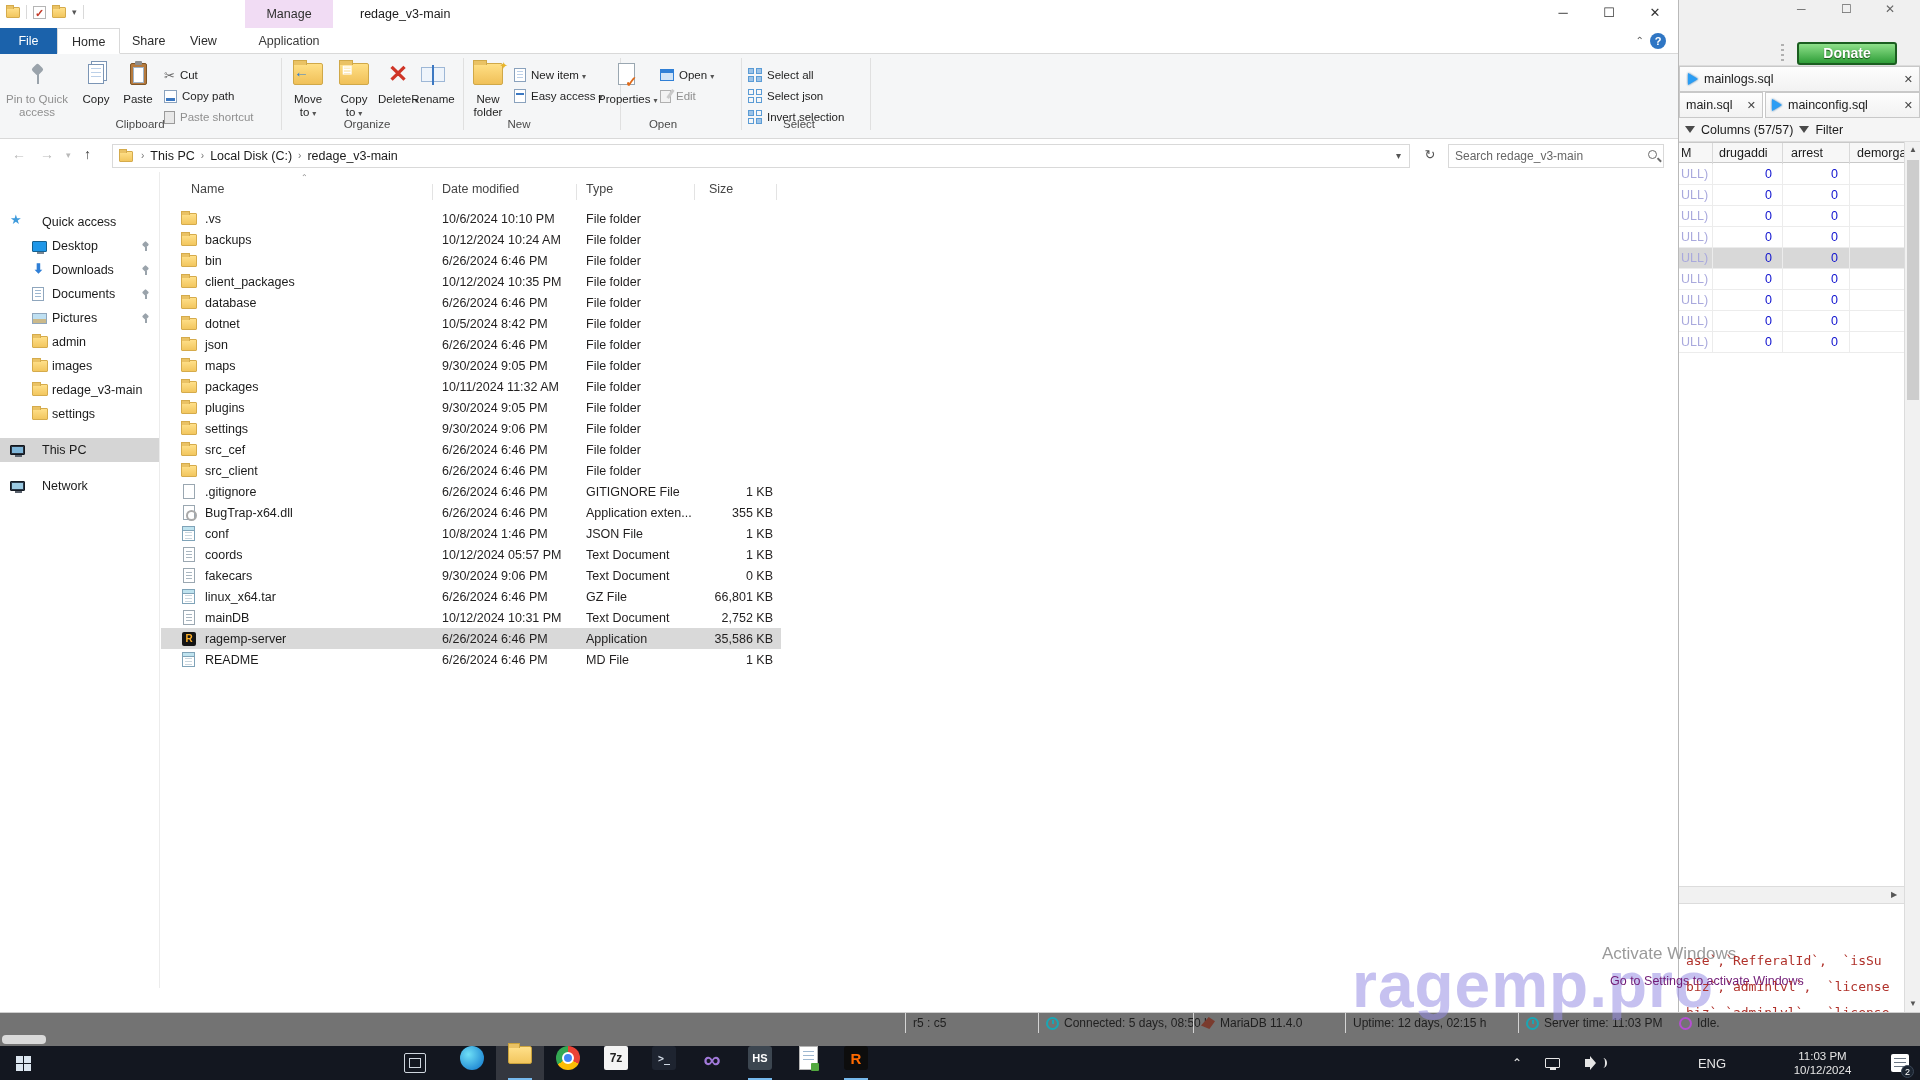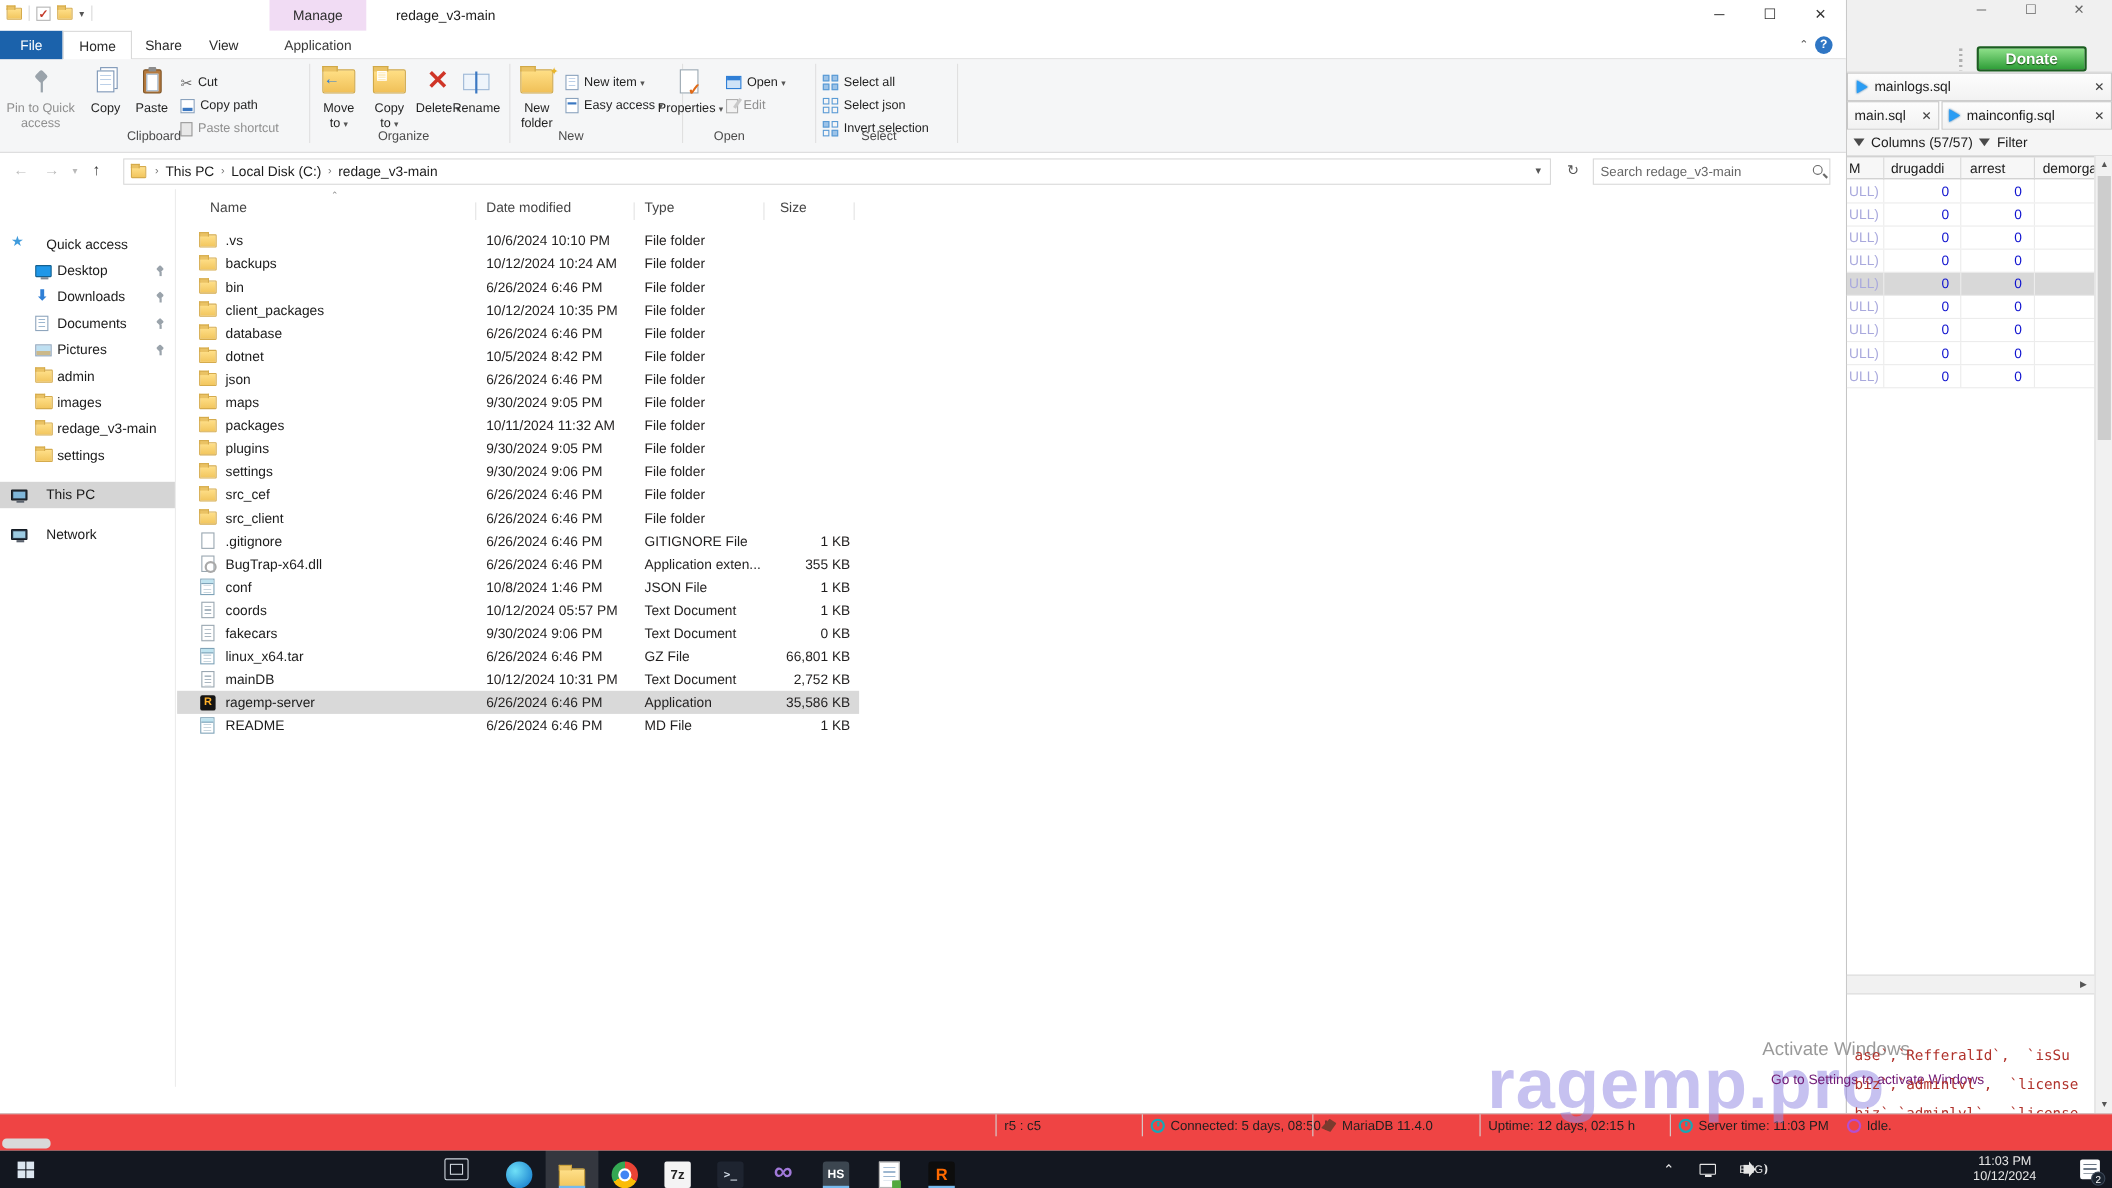--- a/index.html
+++ b/index.html
@@ -174,21 +174,21 @@
   .dnum{position:absolute;top:3px;text-align:right;color:#0f12cf}
   .dnum.c1{left:33px;width:60px}
   .dnum.c2{left:103px;width:56px}
   
   #vscroll{position:absolute;right:0;top:142px;width:16px;height:870px;background:#f1f1f1;border-left:1px solid #dcdcdc}
   .scr-arrow{position:absolute;left:0;width:16px;height:16px;color:#555;font-size:8px;text-align:center;line-height:16px}
   #vthumb{position:absolute;left:2px;top:18px;width:12px;height:240px;background:#cdcdcd}
   #hscroll{position:absolute;left:0;top:886px;width:225px;height:18px;background:#f1f1f1;border-top:1px solid #dcdcdc;border-bottom:1px solid #dcdcdc}
   #hscroll .scr-arrow{right:2px;left:auto}
   
-  #strip{position:absolute;left:0;top:1012px;width:1920px;height:34px;background:#ef4444;border-top:1px solid #cfcfcf}
+  #strip{position:absolute;left:0;top:1012px;width:1920px;height:34px;background:#737373;border-top:1px solid #cfcfcf}
   .seg{position:absolute;top:0;height:20px;display:flex;align-items:center;gap:5px;border-left:1px solid #d4d4d4;padding-left:7px;color:#1f1f1f;font-size:12px;white-space:nowrap}
   .seg:nth-child(1){left:905px}.seg:nth-child(2){left:1038px}.seg:nth-child(3){left:1193px}
   .seg:nth-child(4){left:1345px}.seg:nth-child(5){left:1518px}.seg:nth-child(6){left:1672px;border-left:none}
   .seg-ic{width:13px;height:13px;flex:none;position:relative}
   .seg-ic.clock{border:2px solid #18a7b5;border-radius:50%}
   .seg-ic.clock::after{content:"";position:absolute;left:4px;top:1px;width:1.5px;height:4px;background:#18a7b5}
   .seg-ic.seal{background:#7a3b2e;clip-path:polygon(0 70%,55% 0,100% 35%,60% 100%);width:14px;height:12px}
   .seg-ic.ring{border:2px solid #b44fd0;border-radius:50%}
   #strip-nub{position:absolute;left:2px;top:22px;width:44px;height:9px;background:#d9d9d9;border-radius:4px}
   
@@ -203,21 +203,21 @@
   .winlogo{position:absolute;left:16px;top:10px;width:15px;height:15px;display:grid;grid-template-columns:7px 7px;grid-template-rows:7px 7px;gap:1px}
   .winlogo i{background:#dce6f0}
   #tb-search{position:absolute;left:48px;top:0;width:352px;height:34px;background:#fff;border:1px solid #8a8a8a}
   #tb-search input{position:absolute;left:38px;top:7px;width:290px;border:none;outline:none;font-family:inherit;font-size:13px;color:#444;background:transparent}
   #tb-search input::placeholder{color:#5f5f5f}
   #tb-search .mag{left:14px;top:10px;right:auto;border-color:#555}
   #tb-search .mag::after{background:#555}
   #taskview{position:absolute;left:404px;top:7px;width:22px;height:20px;border:1px solid #cfd6de;border-radius:2px}
   #taskview::after{content:"";position:absolute;left:4px;top:4px;right:4px;bottom:4px;border:1px solid #cfd6de}
   #apps{position:absolute;left:448px;top:0;height:34px;display:flex}
-  .slot{width:48px;height:34px;position:relative;display:flex;align-items:flex-end;justify-content:center}
+  .slot{width:48px;height:34px;position:relative;display:flex;align-items:flex-start;justify-content:center}
   .slot.active{background:rgba(255,255,255,0.14)}
   .slot.running::after{content:"";position:absolute;left:12px;bottom:0;width:24px;height:2px;background:#76b9ed}
   .glyph{font-weight:bold}
   .app-edge .appico{width:24px;height:24px;border-radius:50%;background:radial-gradient(circle at 35% 35%,#6fe0f7,#0b71c9)}
   .app-explorer .appico{width:24px;height:18px;background:linear-gradient(#ffe08a,#f2c65e);border:1px solid #caa23c;border-radius:2px;position:relative}
   .app-explorer .appico::before{content:"";position:absolute;left:-1px;top:-4px;width:10px;height:4px;background:#eac264;border:1px solid #caa23c;border-bottom:none}
   .app-chrome .appico{width:24px;height:24px;border-radius:50%;background:conic-gradient(#ea4335 0 33%,#fbbc05 0 66%,#34a853 0 100%);position:relative}
   .app-chrome .appico::after{content:"";position:absolute;left:6px;top:6px;width:12px;height:12px;background:#4285f4;border:2px solid #fff;border-radius:50%;box-sizing:border-box}
   .app-7zip .appico{width:24px;height:24px;background:#f4f4f4;border-radius:2px;display:flex;align-items:center;justify-content:center;color:#222;font-size:12px}
   .app-terminal .appico{width:24px;height:24px;background:#1e2430;border-radius:3px;display:flex;align-items:center;justify-content:center;color:#cfd8e3;font-family:"DejaVu Sans Mono",monospace;font-size:10px}
@@ -229,21 +229,21 @@
   .app-ragemp .appico{width:24px;height:24px;background:#0d0d0d;border-radius:3px;display:flex;align-items:center;justify-content:center;color:#ff6a00;font-size:15px}
   .trayico{position:absolute;top:0;height:34px;display:flex;align-items:center;justify-content:center;color:#e6e6e6}
   #t-chev{left:1505px;width:24px;font-size:12px}
   #t-net{left:1537px;width:30px}
   #t-net .scr{width:15px;height:10px;border:1px solid #e6e6e6;border-radius:1px;position:relative}
   #t-net .scr::after{content:"";position:absolute;left:4px;bottom:-3px;width:6px;height:2px;background:#e6e6e6}
   #t-vol{left:1573px;width:30px}
   .spk{width:6px;height:8px;background:#e6e6e6;position:relative}
   .spk::before{content:"";position:absolute;left:5px;top:-3px;border-left:6px solid #e6e6e6;border-top:7px solid transparent;border-bottom:7px solid transparent}
   .spk::after{content:"";position:absolute;left:14px;top:-1px;width:6px;height:10px;border-right:2px solid #e6e6e6;border-radius:50%}
-  #t-lang{left:1572px;width:40px;font-size:10px}
+  #t-lang{left:1692px;width:40px;font-size:13px}
   #t-clock{left:1770px;width:105px;flex-direction:column;line-height:14px;font-size:11.5px;text-align:center}
   #t-notif{left:1880px;width:40px}
   .notifico{width:18px;height:18px;background:#fff;border-radius:2px;position:relative}
   .notifico::after{content:"";position:absolute;left:3px;top:4px;right:3px;height:9px;background:repeating-linear-gradient(#6a7684 0 1.5px,transparent 1.5px 4px)}
   #badge{position:absolute;right:6px;bottom:2px;width:13px;height:13px;background:#1b2430;border:1px solid #3a4656;border-radius:50%;color:#fff;font-size:9px;text-align:center;line-height:12px}
 </style>
 </head>
 <body>
 
 <div id="explorer">

